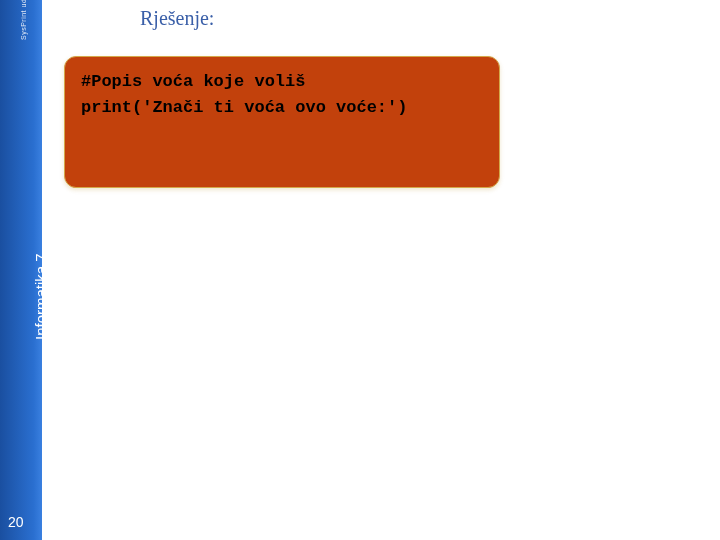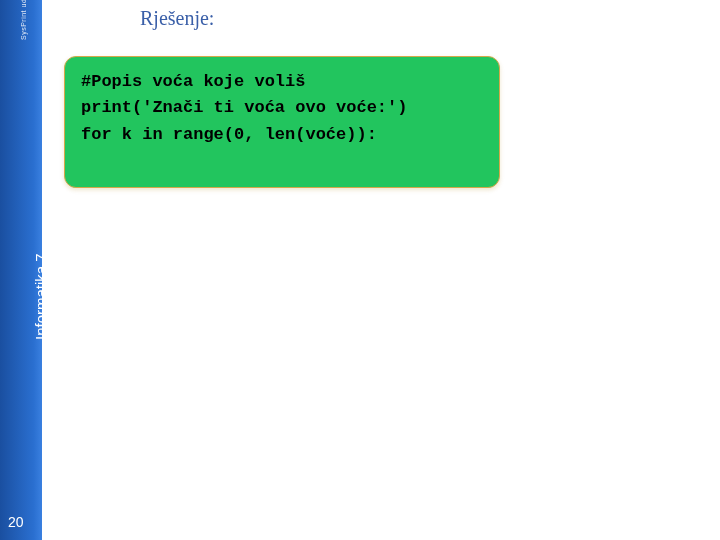--- a/index.html
+++ b/index.html
@@ -56,21 +56,21 @@
       color: #3a5fa8;
       font-family: "Times New Roman", serif;
       font-weight: 400;
     }
     .code-box {
       position: absolute;
       left: 64px;
       top: 56px;
       width: 436px;
       height: 132px;
-      background: #22c55e;
+      background: #c2410c;
       border: 1px solid #d4a84a;
       border-radius: 12px;
       box-shadow: 0 2px 4px rgba(200,170,90,0.3);
       padding: 12px 16px;
     }
     .code-line {
       font-family: "Courier New", monospace;
       font-size: 17px;
       font-weight: bold;
       color: #000000;
@@ -85,14 +85,13 @@
   <div class="publisher-text">SysPrint udžbenik+</div>
   <div class="subject-text">Informatika 7</div>
   <div class="page-number">20</div>
 </div>
 
 <div class="title">Rješenje:</div>
 
 <div class="code-box">
   <div class="code-line">#Popis voća koje voliš</div>
   <div class="code-line">print('Znači ti voća ovo voće:')</div>
-  <div class="code-line">for k in range(0, len(voće)):</div>
 </div>
 
 </body></html>

